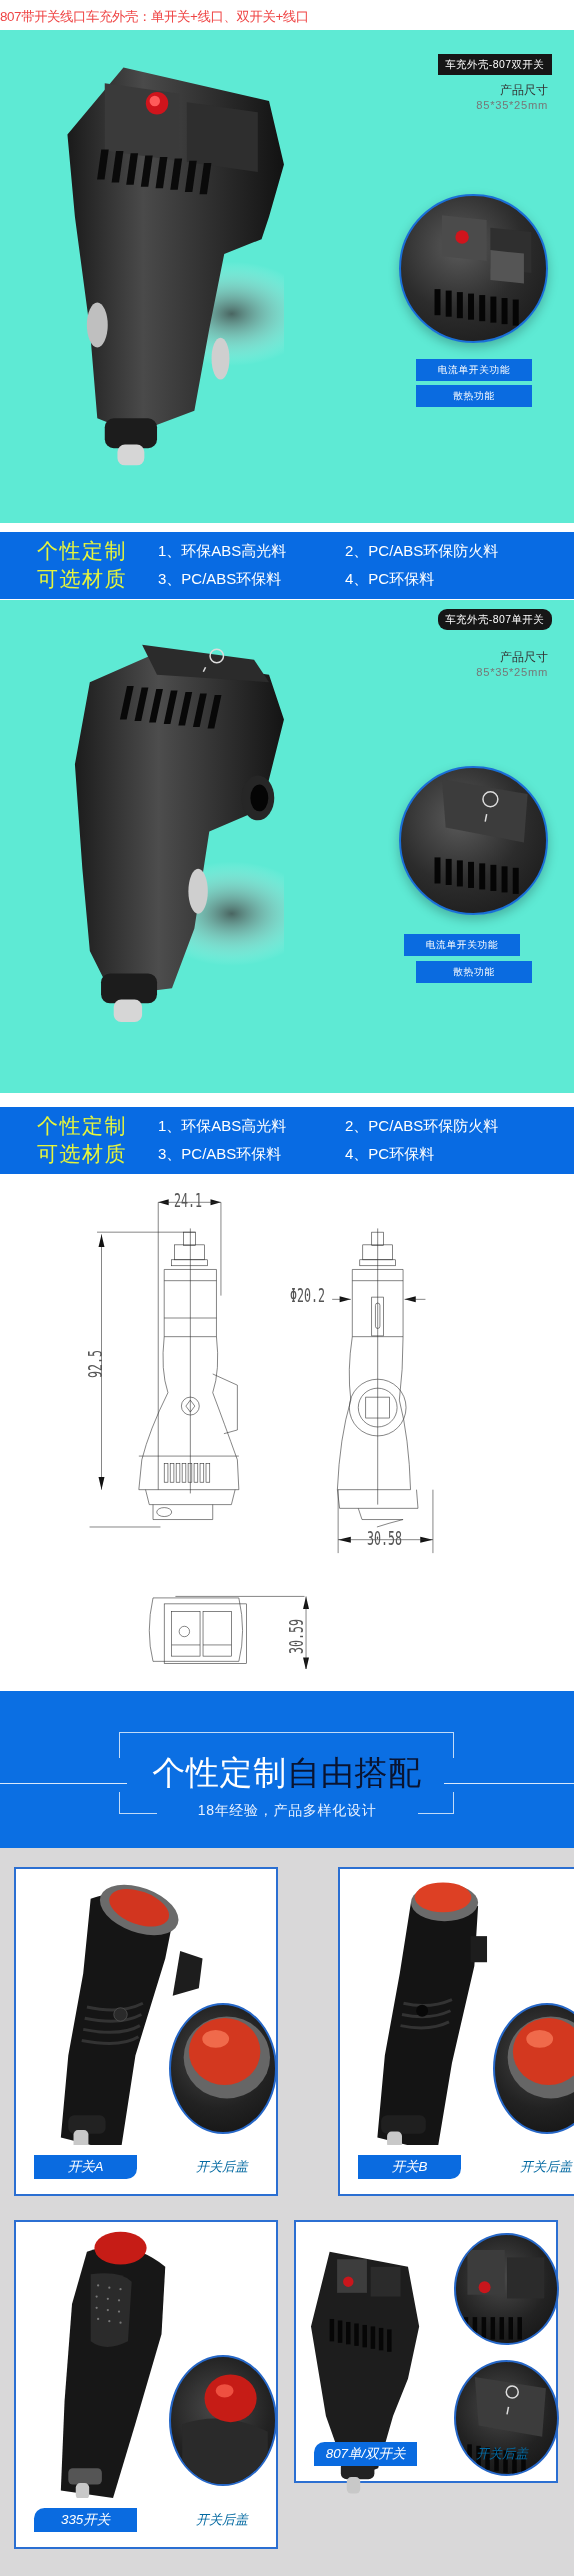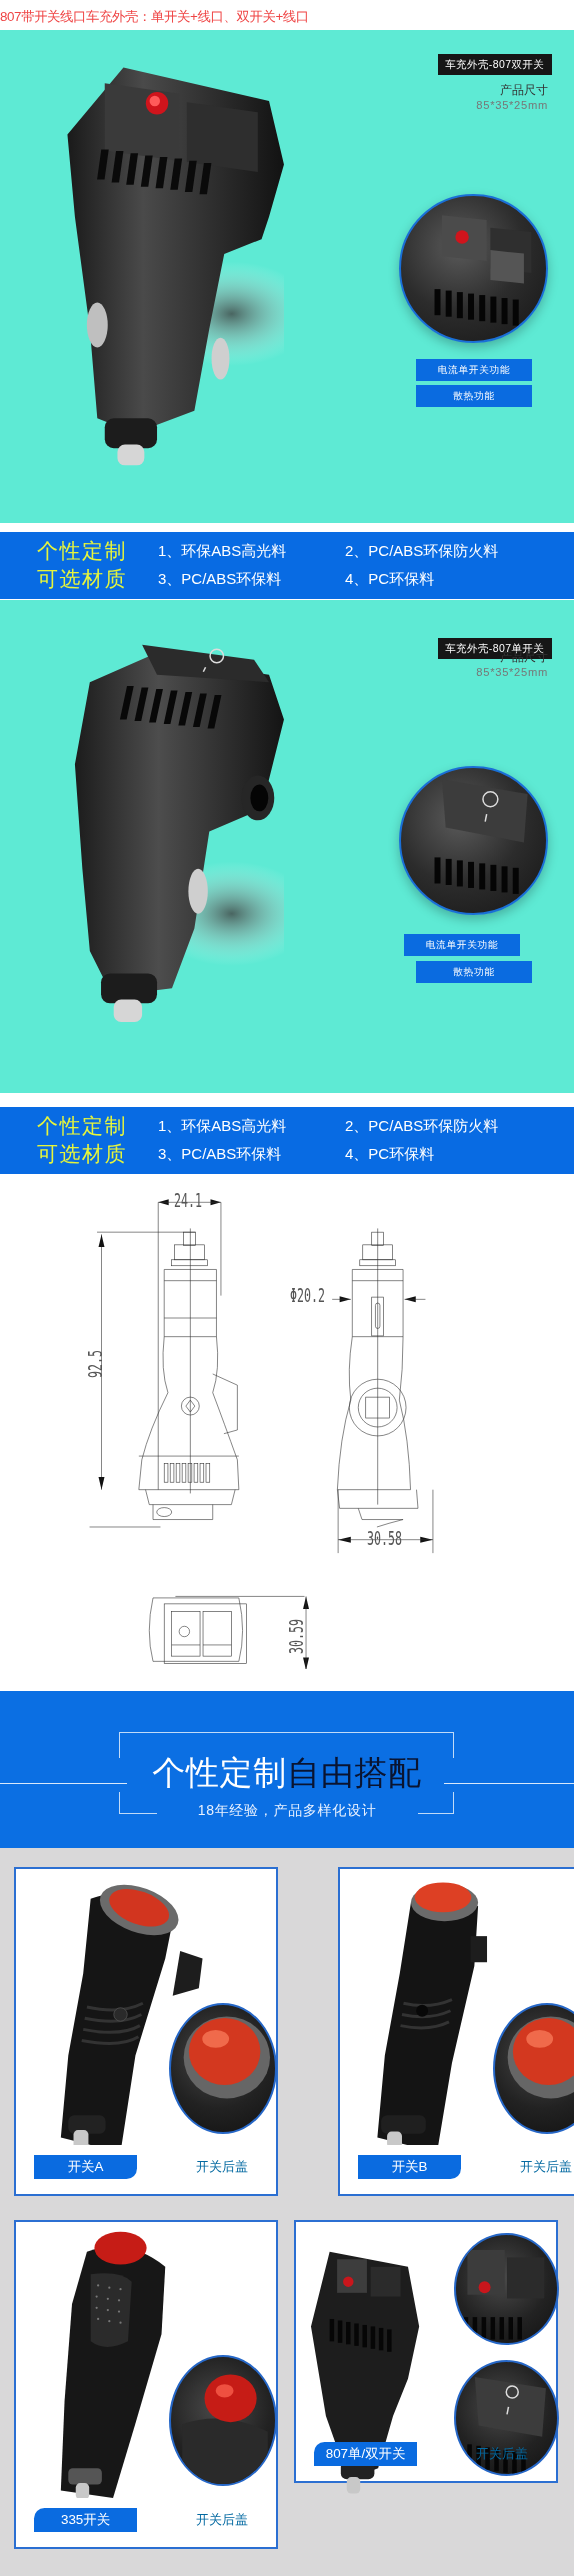--- a/index.html
+++ b/index.html
@@ -29,21 +29,21 @@
   .custom-banner { position: absolute; left: 0; top: 1691px; width: 574px; height: 157px; background: #0b6fe3; }
   .custom-frame { position: absolute; left: 119px; top: 41px; width: 335px; height: 82px; border: 0.7px solid rgba(255,255,255,0.75); }
   .frame-mask-top { position: absolute; background: #0b6fe3; }
   .banner-line { position: absolute; top: 92px; height: 0.7px; background: rgba(255,255,255,0.85); }
   .custom-title { position: absolute; left: 0; width: 574px; top: 60px; text-align: center; font-size: 33px; letter-spacing: 0.7px; font-family: "Liberation Sans", sans-serif; }
   .custom-title .w { color: #ffffff; }
   .custom-title .b { color: #0a1430; margin-top: 46px; }
   .custom-sub { position: absolute; left: 0; width: 574px; top: 111px; text-align: center; color: #eaf2ff; font-size: 14px; letter-spacing: 0.7px; font-family: "Liberation Sans", sans-serif; }
 
   
-  .gallery { position: absolute; left: 0; top: 1848px; width: 574px; height: 728px; background: #d9d8d9; }
+  .gallery { position: absolute; left: 0; top: 1848px; width: 574px; height: 728px; background: #d9d8d9; font-style: italic; }
   .card { position: absolute; width: 264px; background: #fff; border: 2.2px solid #2b6fd2; }
   .card-label { position: absolute; left: 18px; bottom: 15px; width: 103px; height: 24px; background: #0a6be0; color: #fff; font-size: 13.4px; text-align: center; line-height: 24px; border-radius: 0 0 10.5px 0; font-family: "Liberation Sans", sans-serif; }
   .card-label.rounded-tl { border-radius: 10.5px 0 0 0; }
   .card-caption { position: absolute; right: 28px; bottom: 15px; color: #0369a1; font-size: 13px; line-height: 24px; font-family: "Liberation Sans", sans-serif; }
   .card-circle { position: absolute; border-radius: 50%; border: 2.2px solid #2667c7; overflow: hidden; background: radial-gradient(circle at 45% 40%, #4a4a4a 0%, #222 55%, #111 100%); }
 </style>
 </head>
 <body>
 
 <div class="page">
@@ -147,21 +147,21 @@
         <rect x="230" y="105" width="9" height="45" transform="skewX(-12)"></rect>
         <rect x="250" y="107" width="9" height="45" transform="skewX(-12)"></rect>
       </g>
       <ellipse cx="285" cy="245" rx="22" ry="30" fill="#262626"></ellipse>
       <ellipse cx="287" cy="245" rx="12" ry="18" fill="#050505"></ellipse>
       <ellipse cx="205" cy="370" rx="13" ry="30" fill="#cfcfcf"></ellipse>
       <rect x="75" y="480" width="75" height="40" rx="12" fill="#1c1c1c"></rect>
       <rect x="92" y="515" width="38" height="30" rx="10" fill="#d6d6d6"></rect>
     </svg>
 
-    <div class="spec-tag" style="top:38px;">车充外壳-807单开关</div>
+    <div class="spec-tag" style="top:9px;border-radius:9px;">车充外壳-807单开关</div>
     <div class="spec-label" style="top:49px;">产品尺寸</div>
     <div class="spec-value" style="top:66px;">85*35*25mm</div>
 
     <div class="zoom-circle" style="left:399px; top:166px;">
       <svg width="149" height="149" viewBox="0 0 200 200">
         <path d="M55 15 L170 35 L165 100 L60 80 Z" fill="#3c3c3c"></path>
         <circle cx="120" cy="42" r="10" fill="none" stroke="#ddd" stroke-width="2"></circle>
         <line x1="115" y1="62" x2="113" y2="72" stroke="#ddd" stroke-width="2"></line>
         <g fill="#050505">
           <rect x="45" y="120" width="8" height="35"></rect>

